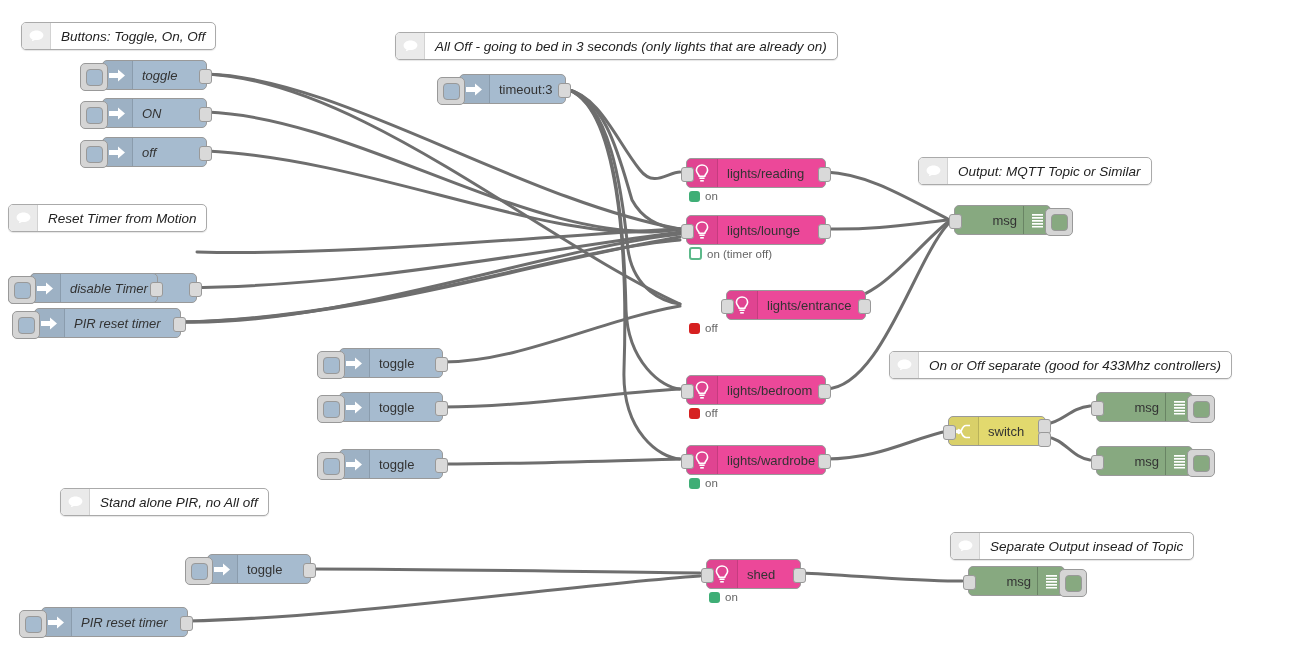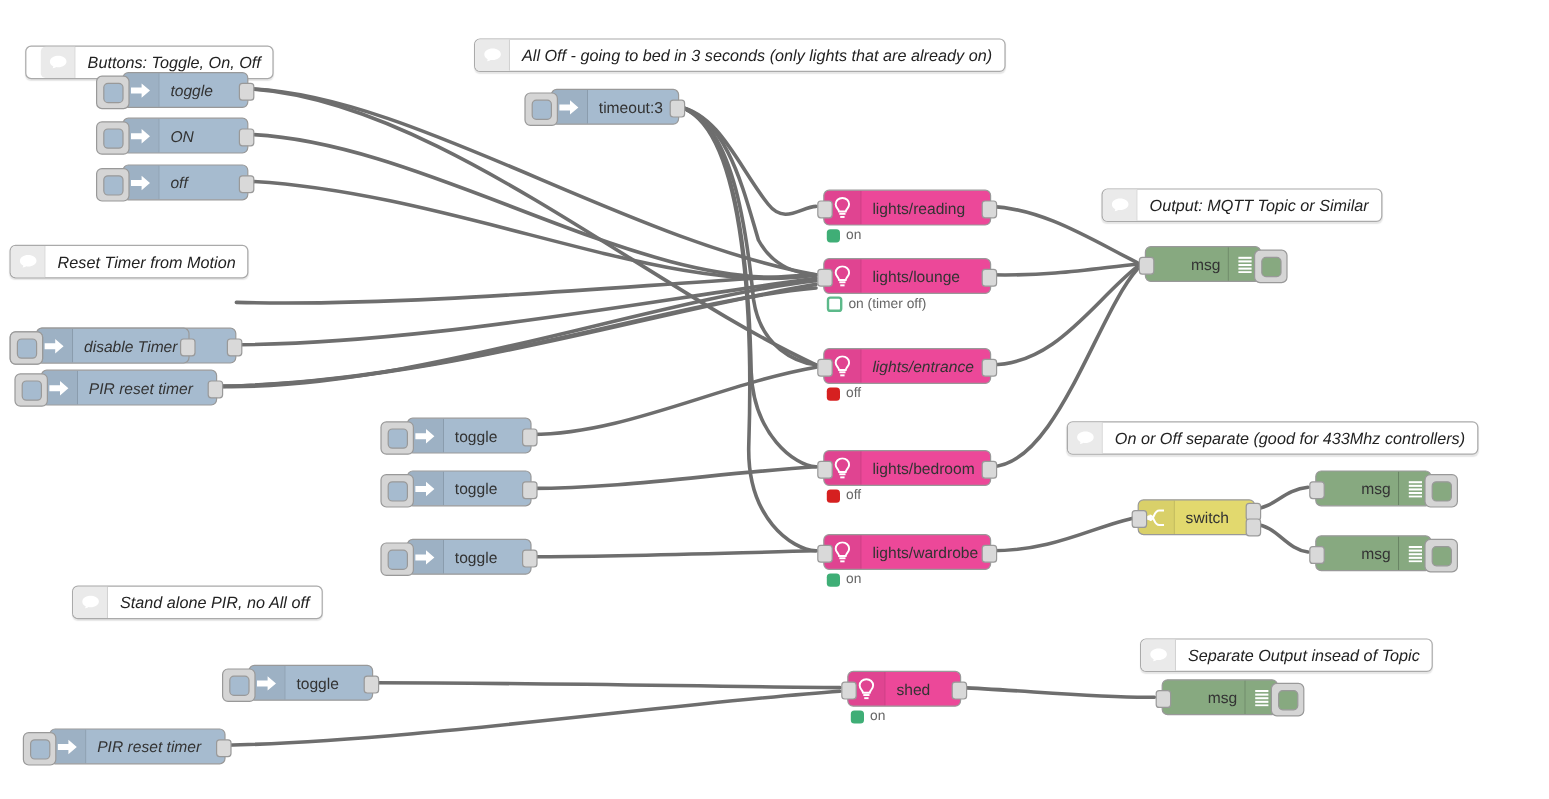--- a/index.html
+++ b/index.html
@@ -114,21 +114,21 @@
       <path d="M1046,424 C1062,423 1070,408 1090,406"></path>
       <path d="M1046,437 C1064,438 1072,458 1090,460"></path>
 
       <path d="M311,569 C450,569 580,572 700,573"></path>
       <path d="M188,621 C340,618 560,586 700,576"></path>
 
       <path d="M801,573 C850,575 920,582 962,581"></path>
     </g>
   </svg>
 
-  <div class="comment" style="left:21px;top:38px;padding-left:12px;">
+  <div class="comment" style="left:21px;top:22px;">
     <span class="cicon">
       <svg width="15" height="13" viewBox="0 0 15 13">
           <path d="M7.5 0.5C3.6 0.5 0.6 2.7 0.6 5.4c0 1.6 1.1 3 2.8 3.9 -0.1 0.9-0.6 1.8-0.6 1.8s1.9-0.4 3-1.2c0.5 0.1 1.1 0.2 1.7 0.2 3.9 0 6.9-2.2 6.9-4.8S11.4 0.5 7.5 0.5z" fill="#fff"></path>
         </svg>
     </span>
     <span class="ctext">Buttons: Toggle, On, Off</span>
   </div>
 
   <div class="comment" style="left:395px;top:32px;">
     <span class="cicon">
@@ -367,21 +367,21 @@
         </svg>
     </span>
     <span class="nlabel">lights/lounge</span>
     <span class="port" style="right:-6px;top:8px;"></span>
   </div>
   <div class="status" style="left:689px;top:247px;">
     <span class="dot ring"></span>
     <span>on (timer off)</span>
   </div>
 
-  <div class="node light" style="left:686px;top:290px;width:140px;font-style:italic;">
+  <div class="node light" style="left:726px;top:290px;width:140px;">
     <span class="port" style="left:-6px;top:8px;"></span>
     <span class="icon-box">
       <svg width="16" height="19" viewBox="0 0 16 19">
           <path d="M8 1C4.8 1 2.4 3.3 2.4 6.2c0 2 1.2 3.2 2 4.3 .5 .7 .7 1.2 .8 1.8h5.6c.1-.6 .3-1.1 .8-1.8 .8-1.1 2-2.3 2-4.3C13.6 3.3 11.2 1 8 1z" fill="none" stroke="#fff" stroke-width="1.6"></path>
           <rect x="5.4" y="13.4" width="5.2" height="1.6" fill="#fff"></rect>
           <rect x="6.2" y="16" width="3.6" height="1.6" fill="#fff"></rect>
         </svg>
     </span>
     <span class="nlabel">lights/entrance</span>
     <span class="port" style="right:-6px;top:8px;"></span>

